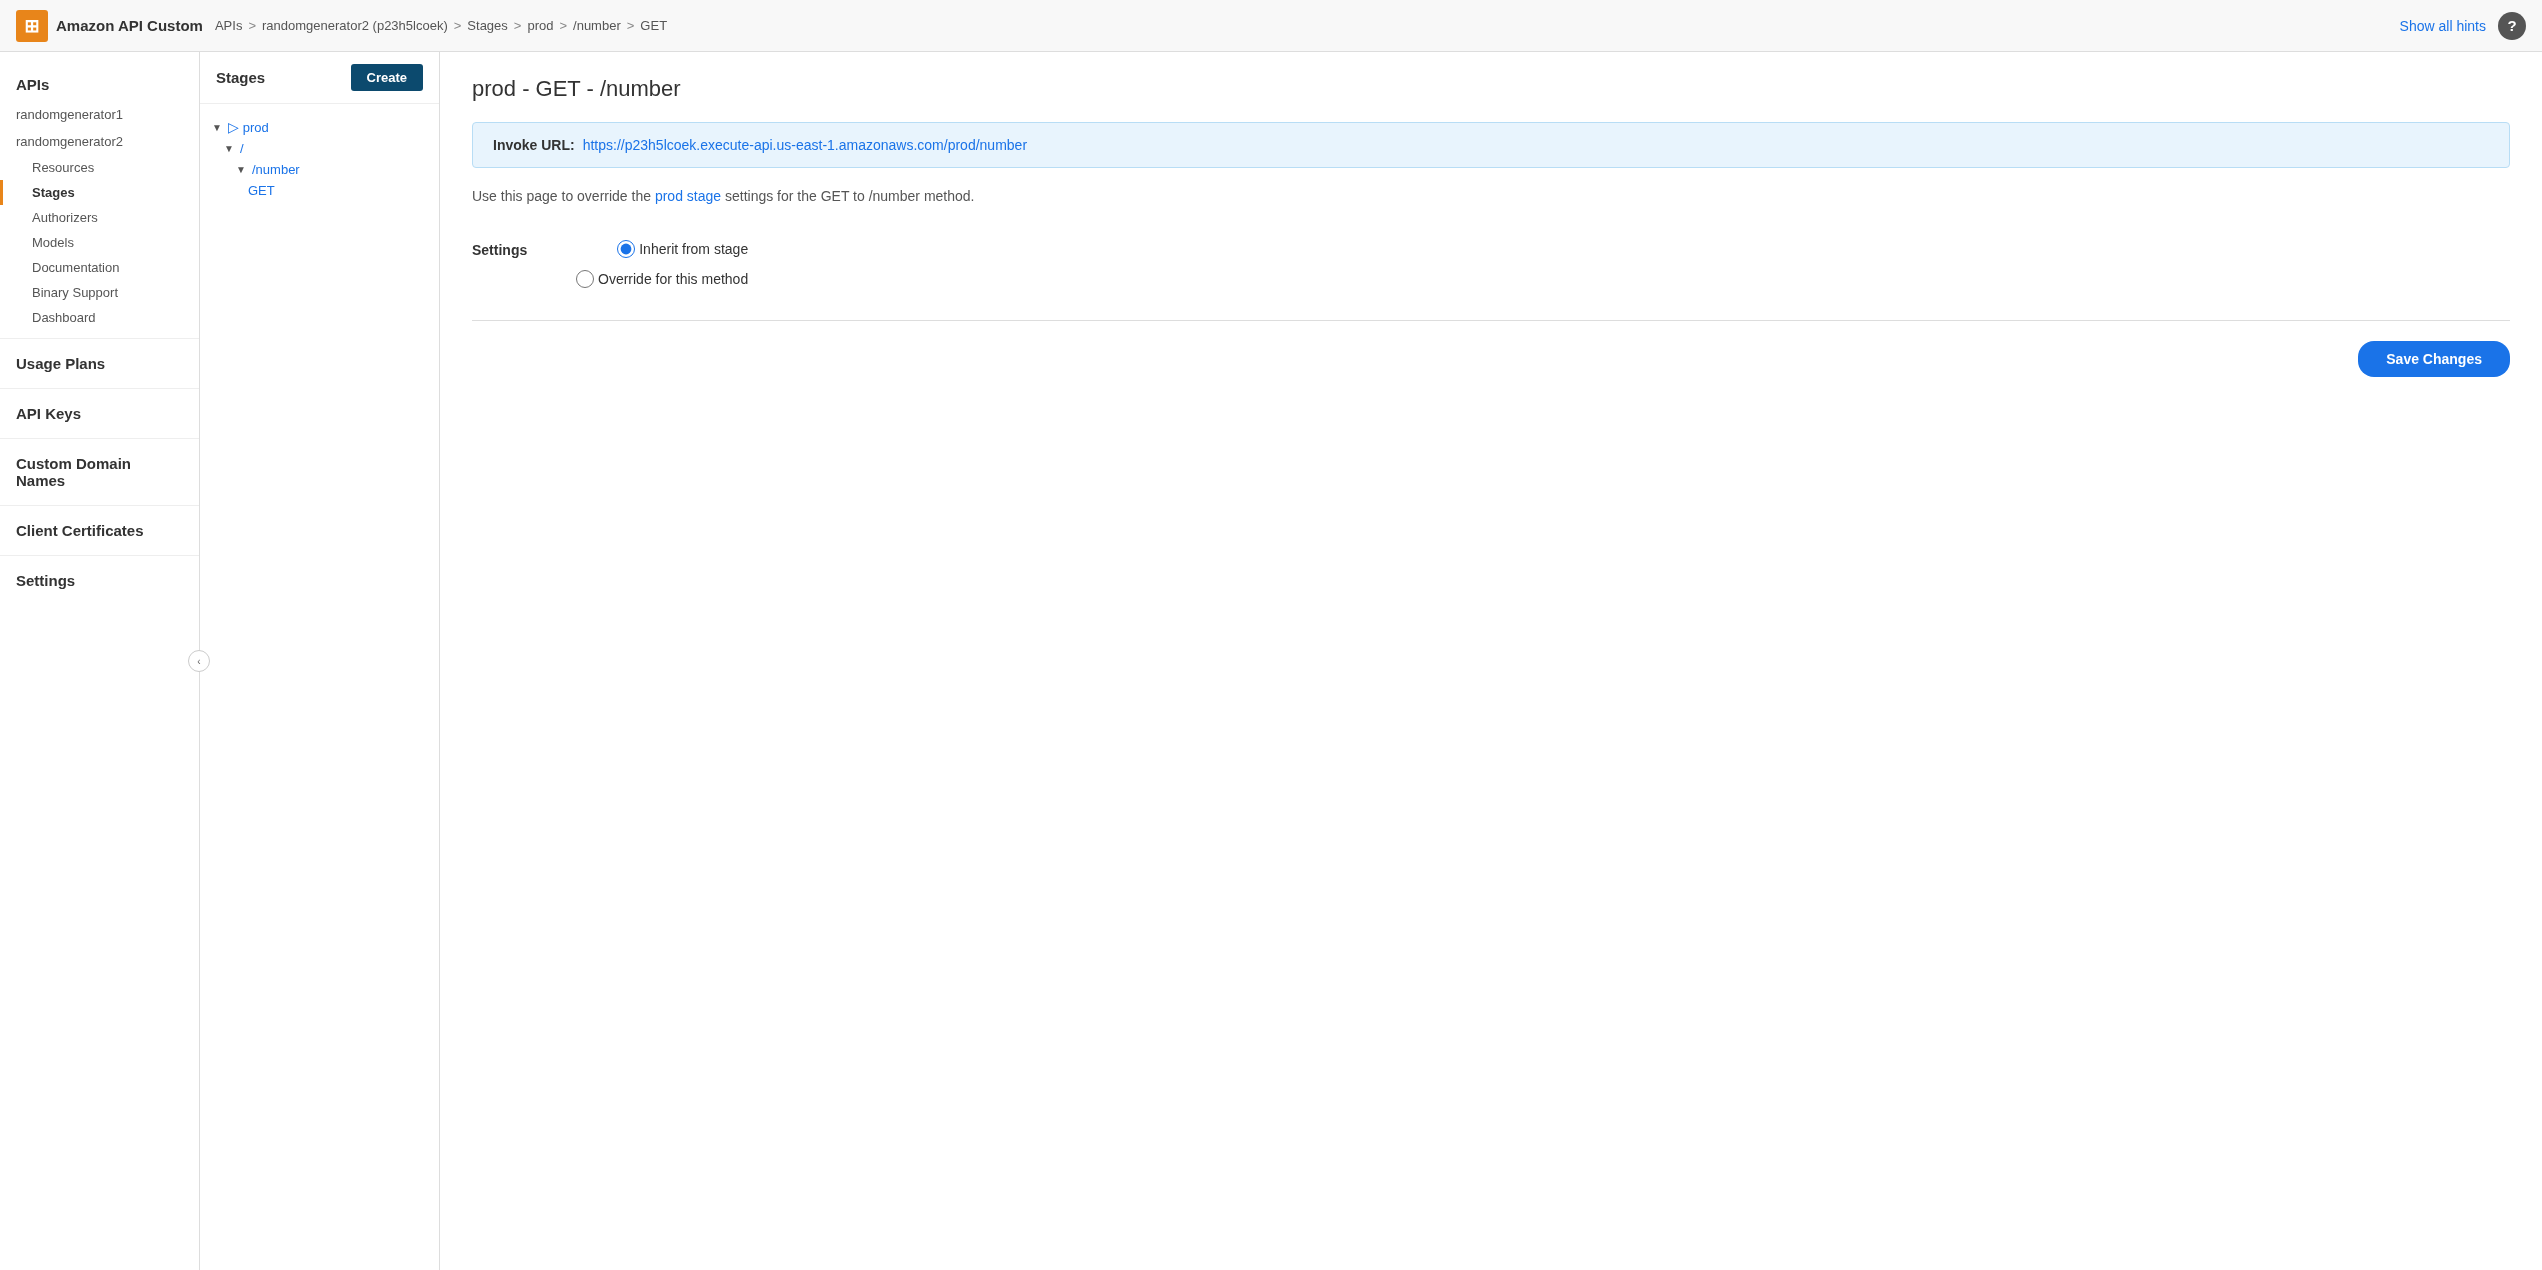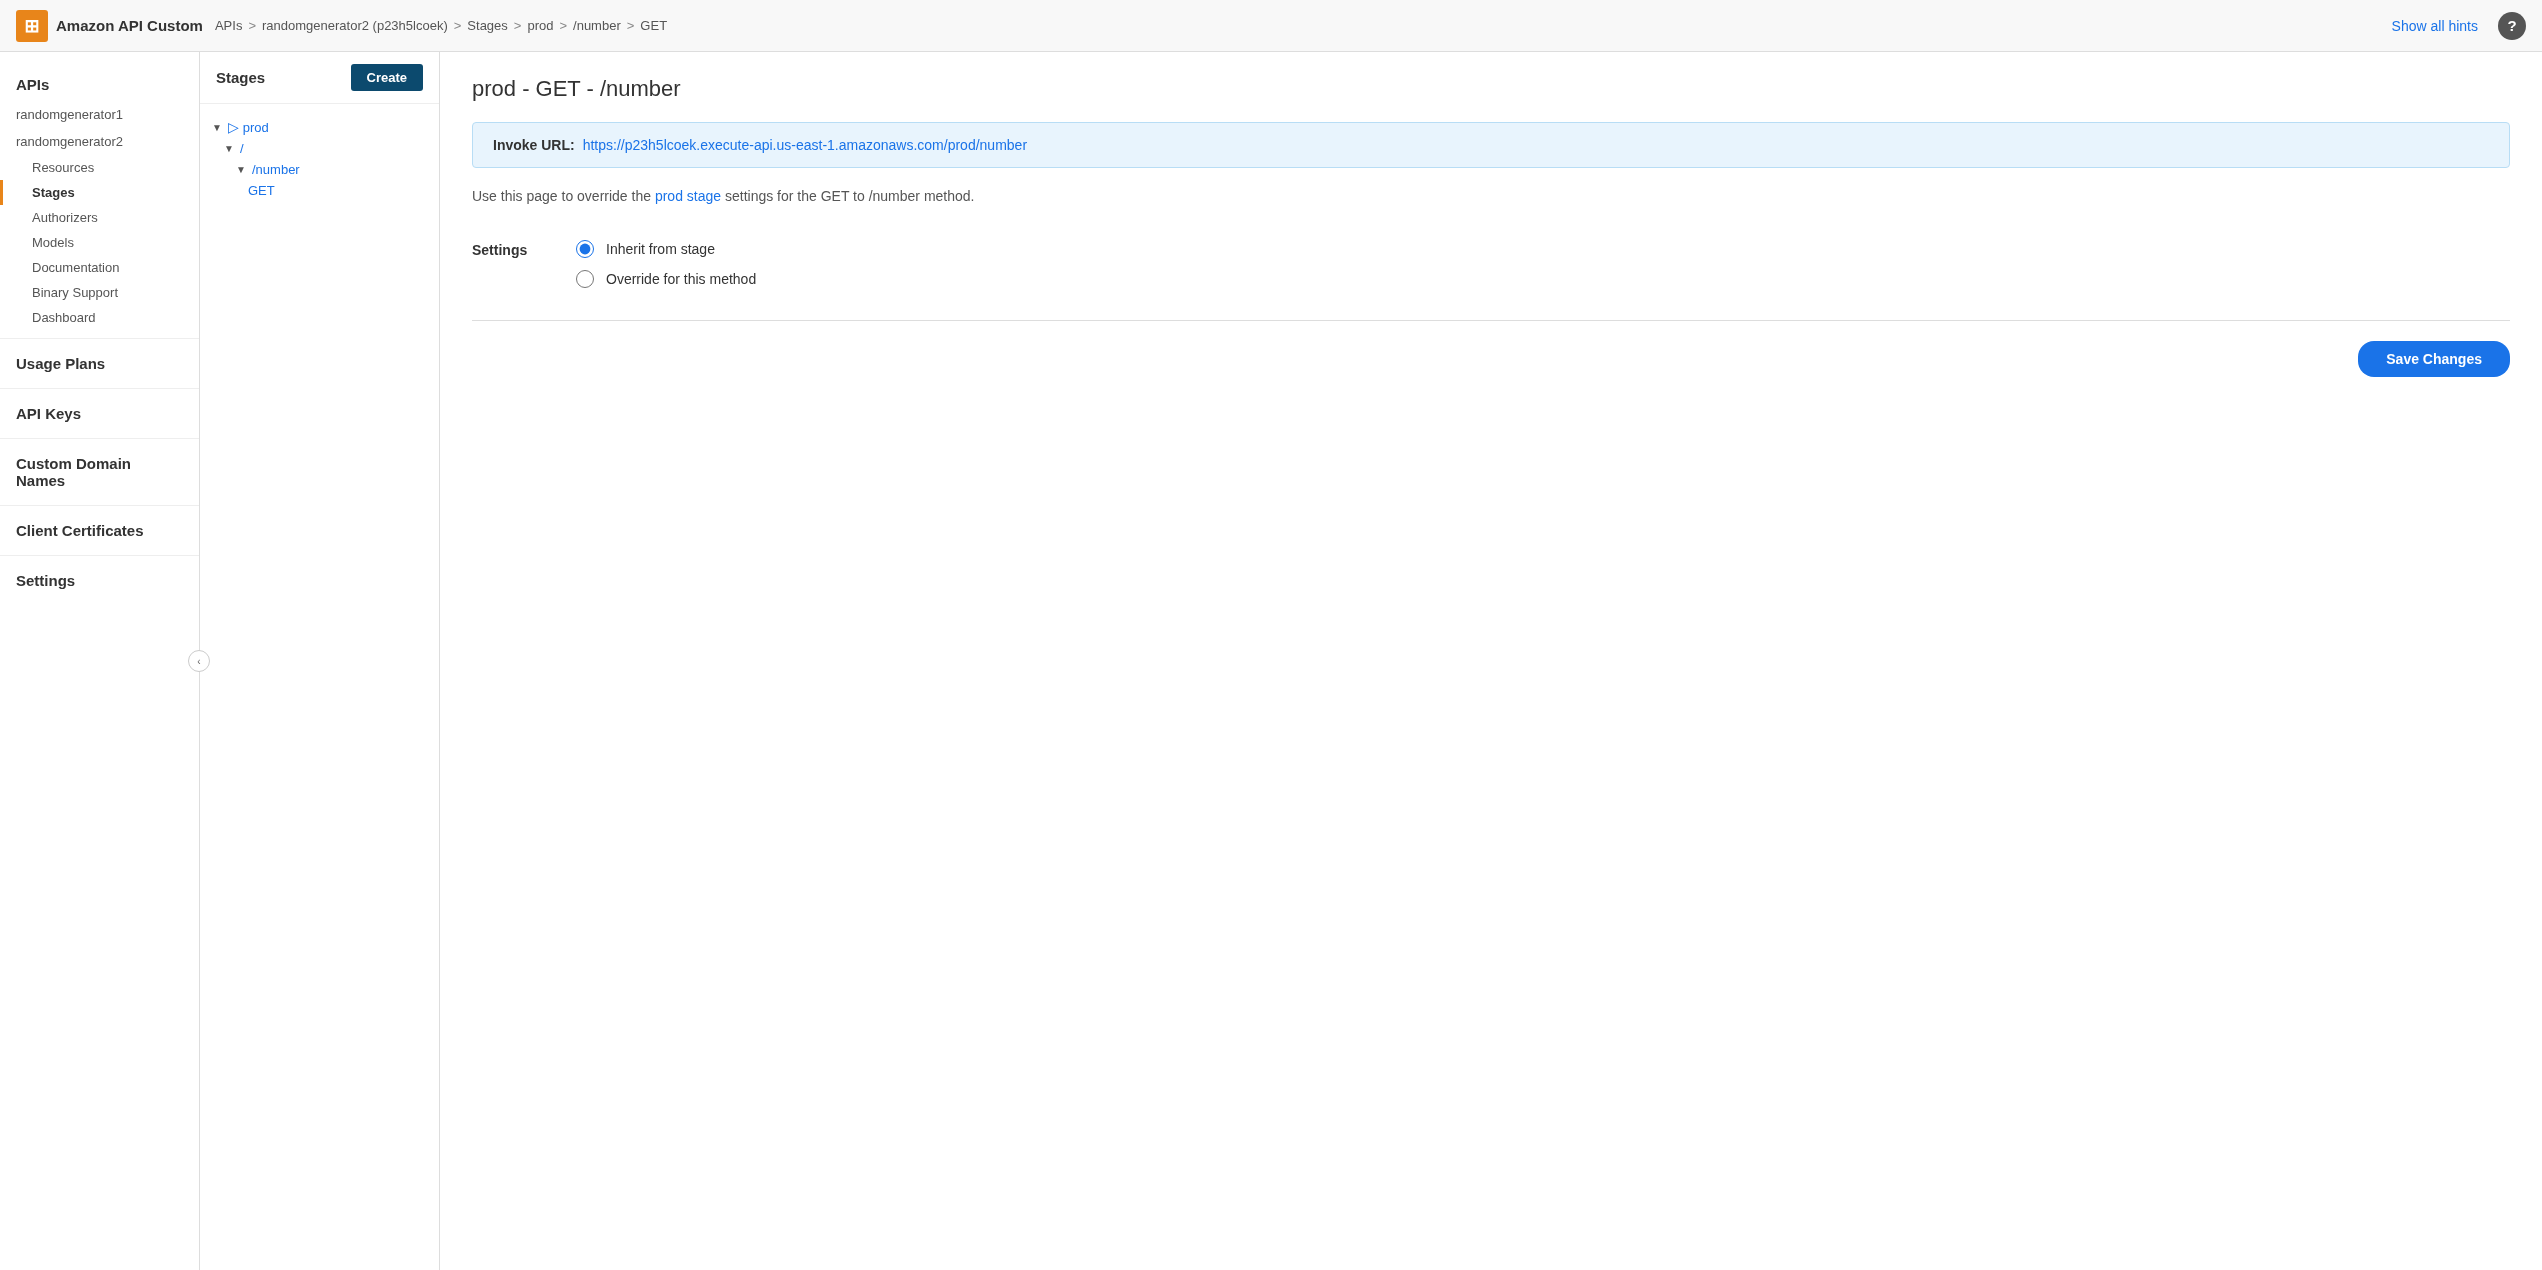--- a/index.html
+++ b/index.html
@@ -34,21 +34,21 @@
       font-size: 13px;
       color: #555;
       flex: 1;
     }
     .breadcrumb-sep {
       color: #888;
     }
     .topbar-actions {
       display: flex;
       align-items: center;
-      gap: 20px;
+      gap: 12px;
     }
     .show-hints-btn {
       color: #1a73e8;
       font-size: 14px;
       cursor: pointer;
       text-decoration: none;
       font-weight: 500;
     }
     .help-circle {
       width: 28px;
@@ -244,22 +244,23 @@
       padding-top: 2px;
     }
     .radio-group {
       display: flex;
       flex-direction: column;
       gap: 12px;
     }
     .radio-option {
       display: flex;
       align-items: center;
-      gap: 12px;
-      cursor: pointer;
+      gap: 4px;
+      cursor: pointer;
+      justify-content: flex-end;
     }
     .radio-input {
       width: 18px;
       height: 18px;
       cursor: pointer;
       accent-color: #1a73e8;
     }
     .radio-label {
       font-size: 14px;
       color: #333;

